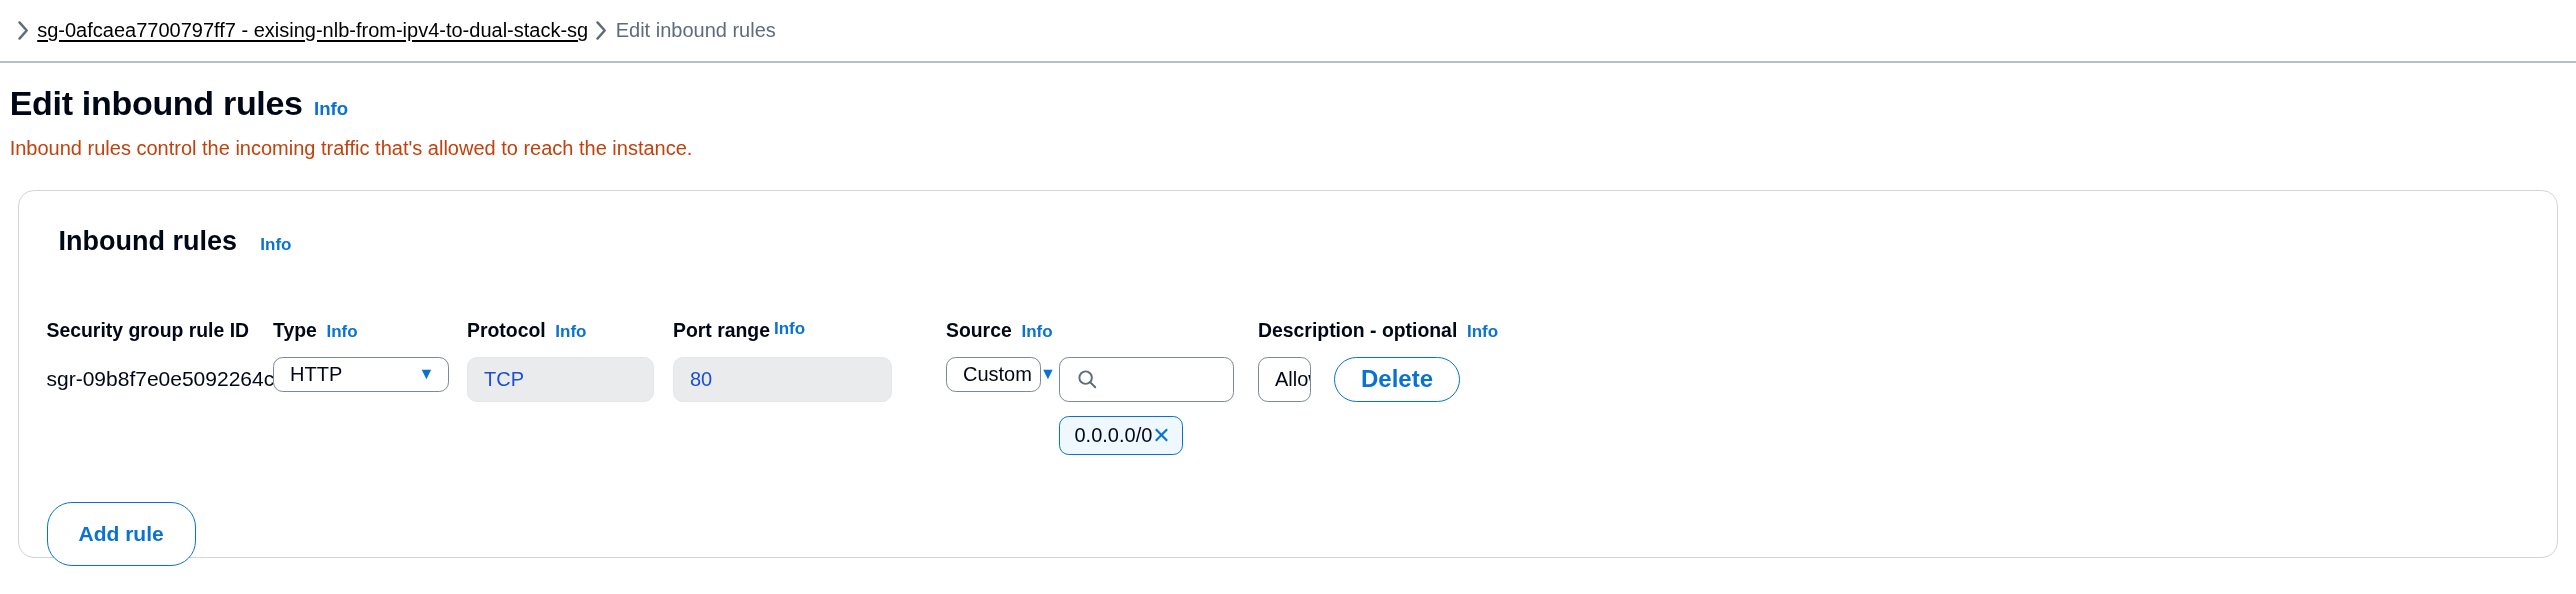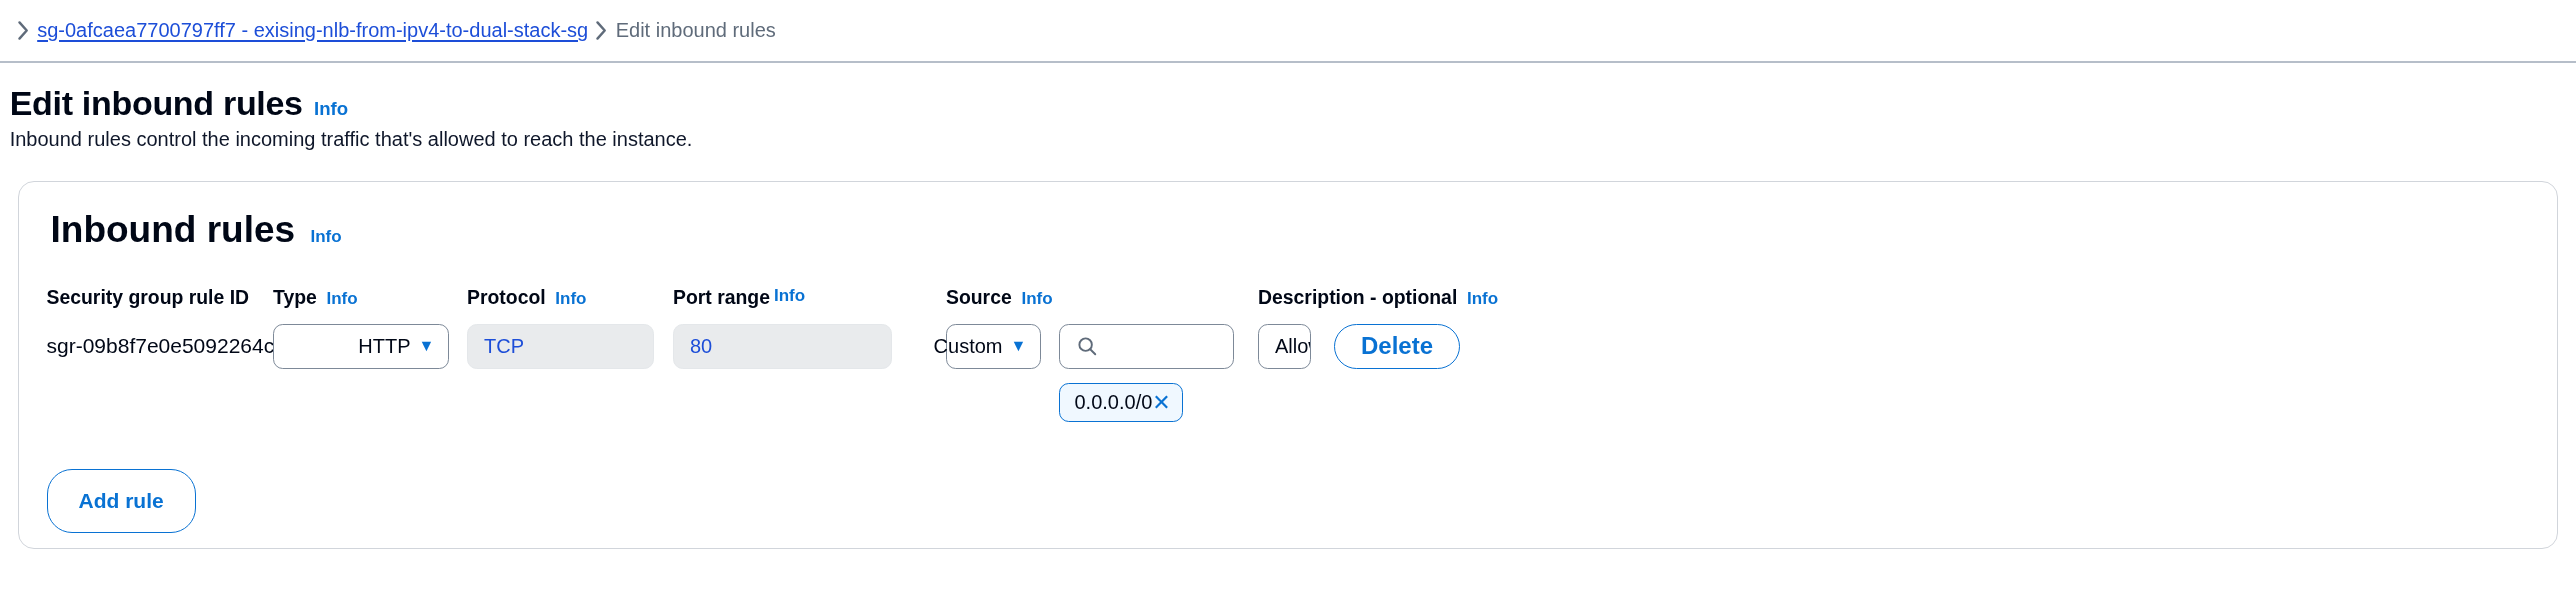--- a/index.html
+++ b/index.html
@@ -26,21 +26,21 @@
     display: inline-flex;
     align-items: center;
     justify-content: center;
     width: 27.5px;
     height: 27.5px;
     flex: none;
   }
   .bc-chevron svg { display: block; }
   .bc-link {
     font-size: 20px;
-    color: #1d4ed8;
+    color: #000000;
     text-decoration: underline;
     text-underline-offset: 3.2px;
     cursor: pointer;
     white-space: nowrap;
   }
   .bc-current {
     font-size: 20px;
     color: #5f6b7a;
     font-weight: 400;
     white-space: nowrap;
@@ -69,46 +69,46 @@
     line-height: 1.1;
   }
   .info-link {
     font-size: 18.6px;
     color: #0972d3;
     font-weight: 700;
     cursor: pointer;
     white-space: nowrap;
   }
   .page-desc {
-    margin-top: 3px;
-    font-size: 20px;
-    color: #0f172a;
+    margin-top: 12px;
+    font-size: 20px;
+    color: #c2410c;
     line-height: 1.3;
   }
 
   
   .panel {
     margin: 29px 18px 0 18px;
     border: 1.6px solid #d1d5db;
     border-radius: 16px;
     background: #ffffff;
     height: 368px;
     padding: 24px 27.5px 0 27.5px;
     position: relative;
   }
   .panel-title-row {
     display: flex;
     align-items: baseline;
     gap: 11.3px;
   }
   .panel-title {
-    font-size: 37px;
-    font-weight: 700;
-    color: #000716;
-    margin: 4px;
+    font-size: 27px;
+    font-weight: 700;
+    color: #000716;
+    margin: 12px;
     line-height: 1.1;
   }
   .panel-info {
     font-size: 17px;
     color: #0972d3;
     font-weight: 700;
     cursor: pointer;
   }
 
   
@@ -118,20 +118,21 @@
     margin-top: 32px;
   }
   .col-head {
     display: flex;
     align-items: baseline;
     gap: 9.7px;
     font-size: 19.4px;
     font-weight: 700;
     color: #000716;
     white-space: nowrap;
+    margin-top: 19px;
   }
   .col-head .info-link { font-size: 17px; }
 
   .grid-row-cells {
     display: grid;
     grid-template-columns: 212px 14.5px 194px 206px 101px 137px 35px 113px 199px 202px;
     margin-top: 14.5px;
     align-items: start;
   }
 
@@ -139,22 +140,22 @@
     font-size: 21px;
     color: #000716;
     padding-top: 10.5px;
     white-space: nowrap;
   }
 
   
   .select-box {
     display: flex;
     align-items: center;
-    justify-content: flex-end;
-    height: 45px;
+    justify-content: space-between;
+    height: 35px;
     border: 1.6px solid #7d8998;
     border-radius: 9.7px;
     background: #ffffff;
     padding: 0 13.7px 0 16px;
     font-size: 20px;
     color: #000716;
     cursor: pointer;
     user-select: none;
   }
   .select-caret {

